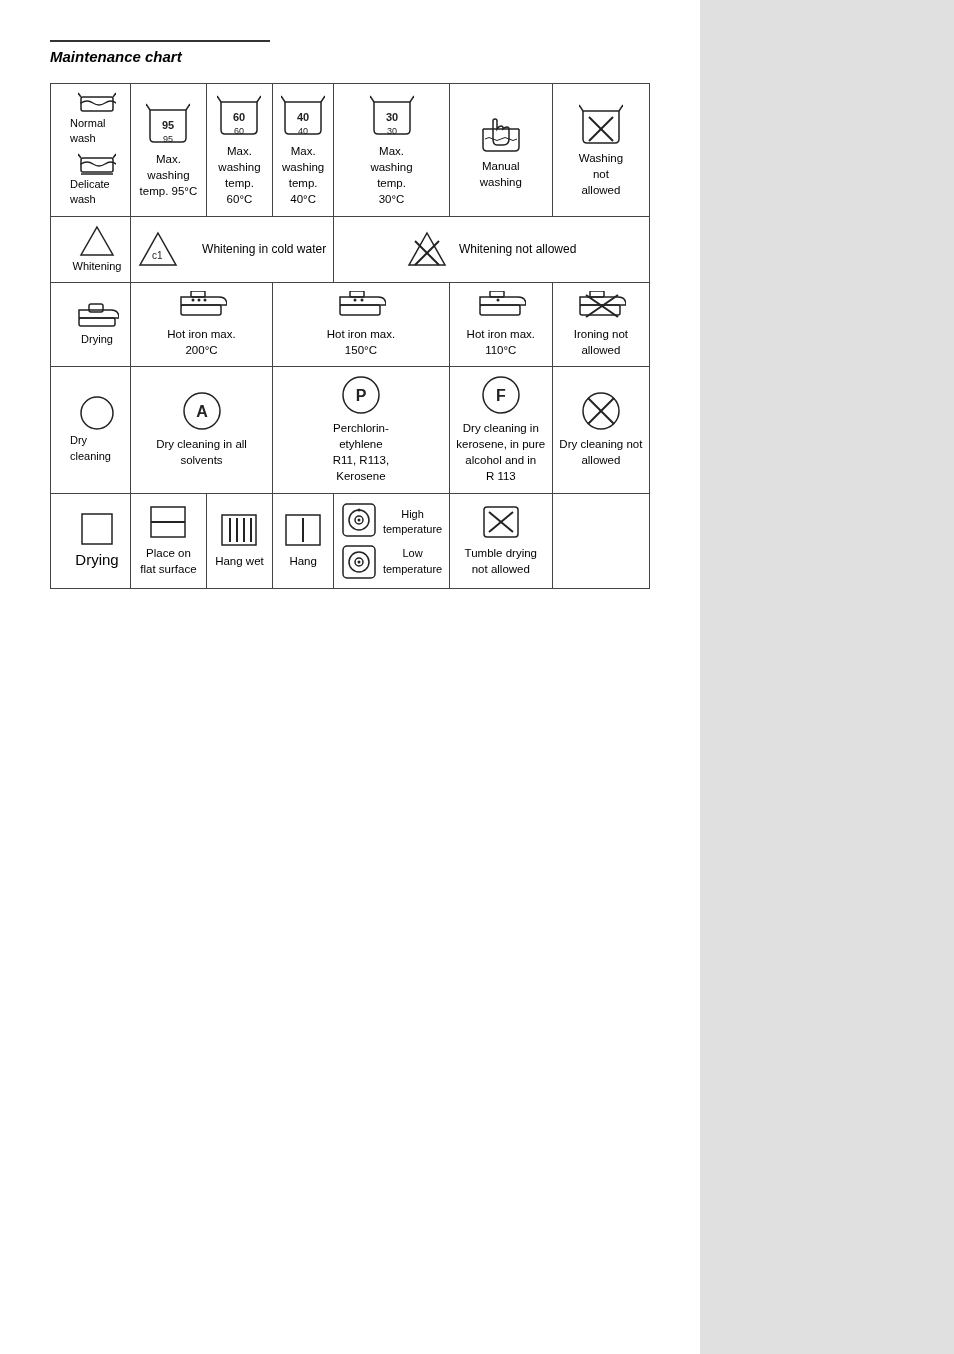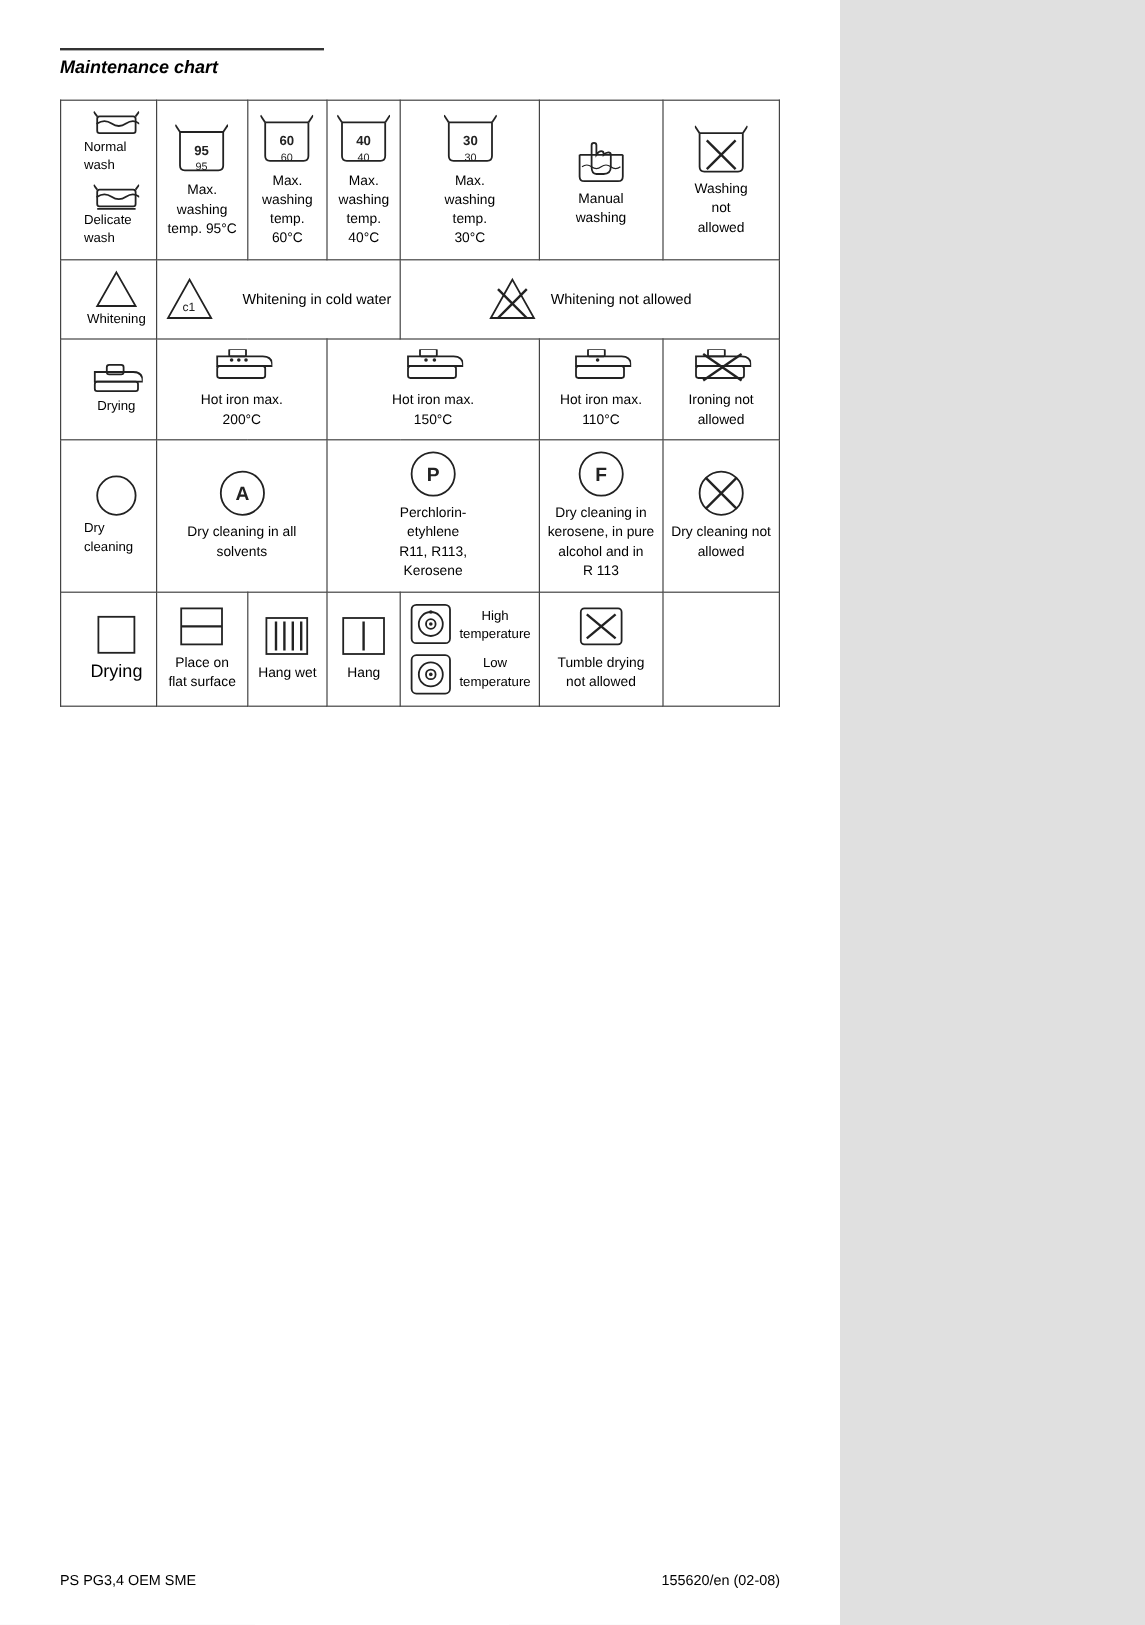--- a/index.html
+++ b/index.html
@@ -450,17 +450,13 @@
             <line x1="8" y1="8" x2="32" y2="28" stroke="#222" stroke-width="2"></line>
             <line x1="32" y1="8" x2="8" y2="28" stroke="#222" stroke-width="2"></line>
           </svg>
           <span class="cell-text">Tumble drying<br>not allowed</span>
         </div>
       </td>
     </tr>
   </tbody>
     </table>
 
-  <div class="footer">
-    <span>PS PG3,4  OEM  SME</span>
-    <span>155620/en (02-08)</span>
-  </div>
 </div>
 
 </body></html>

